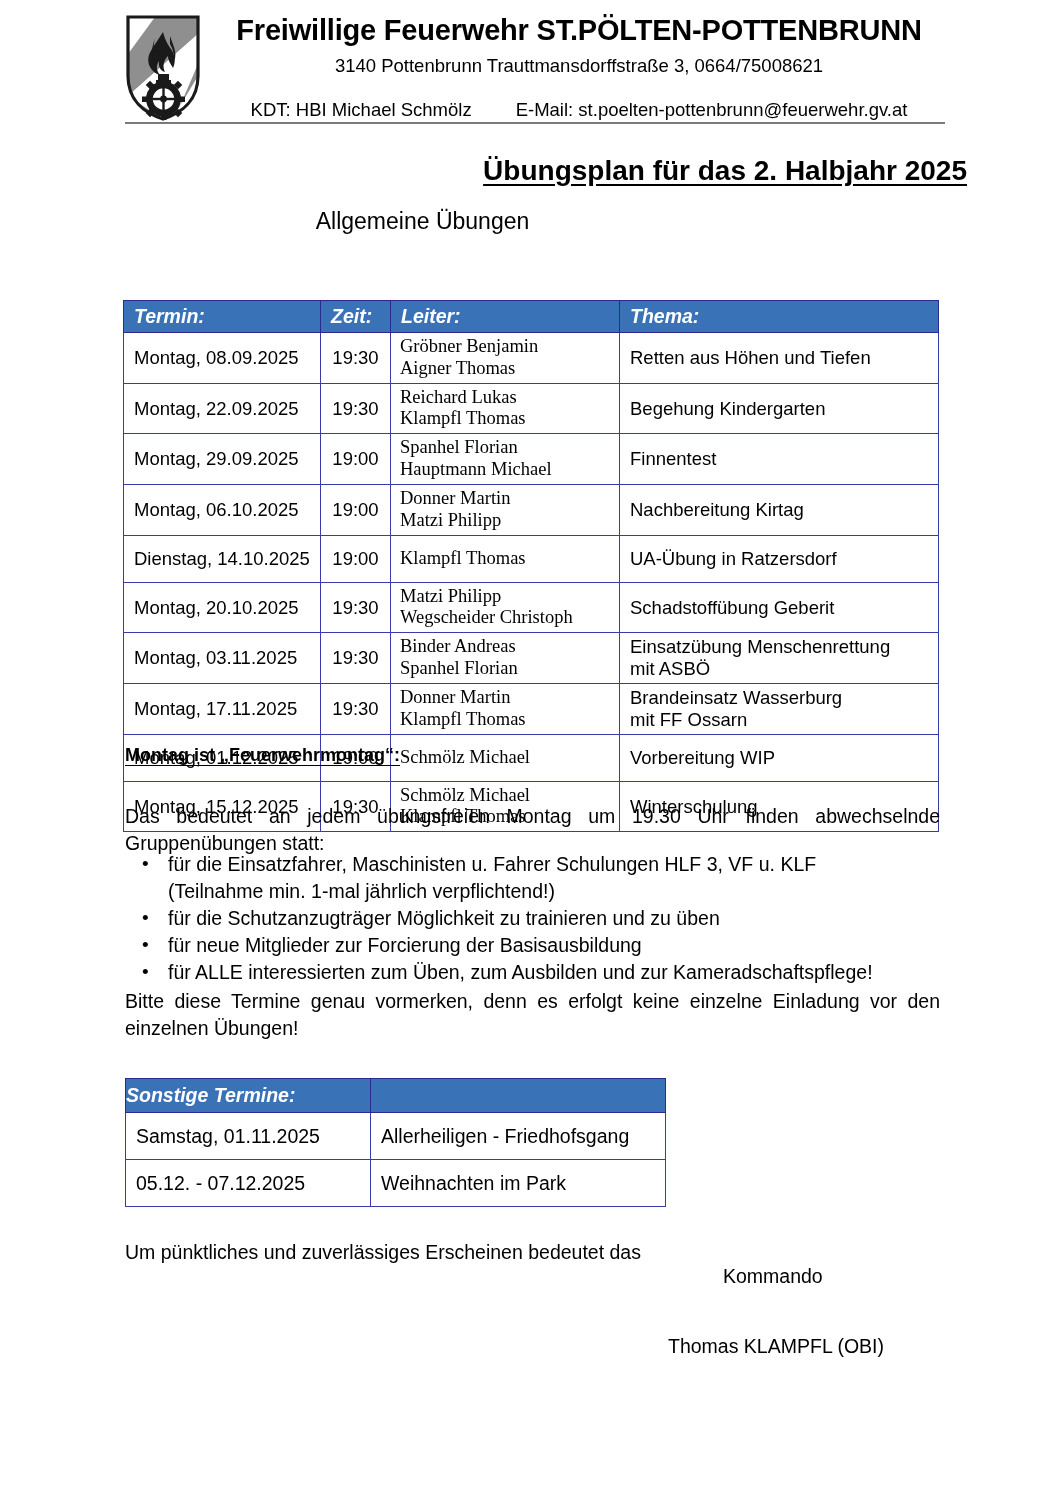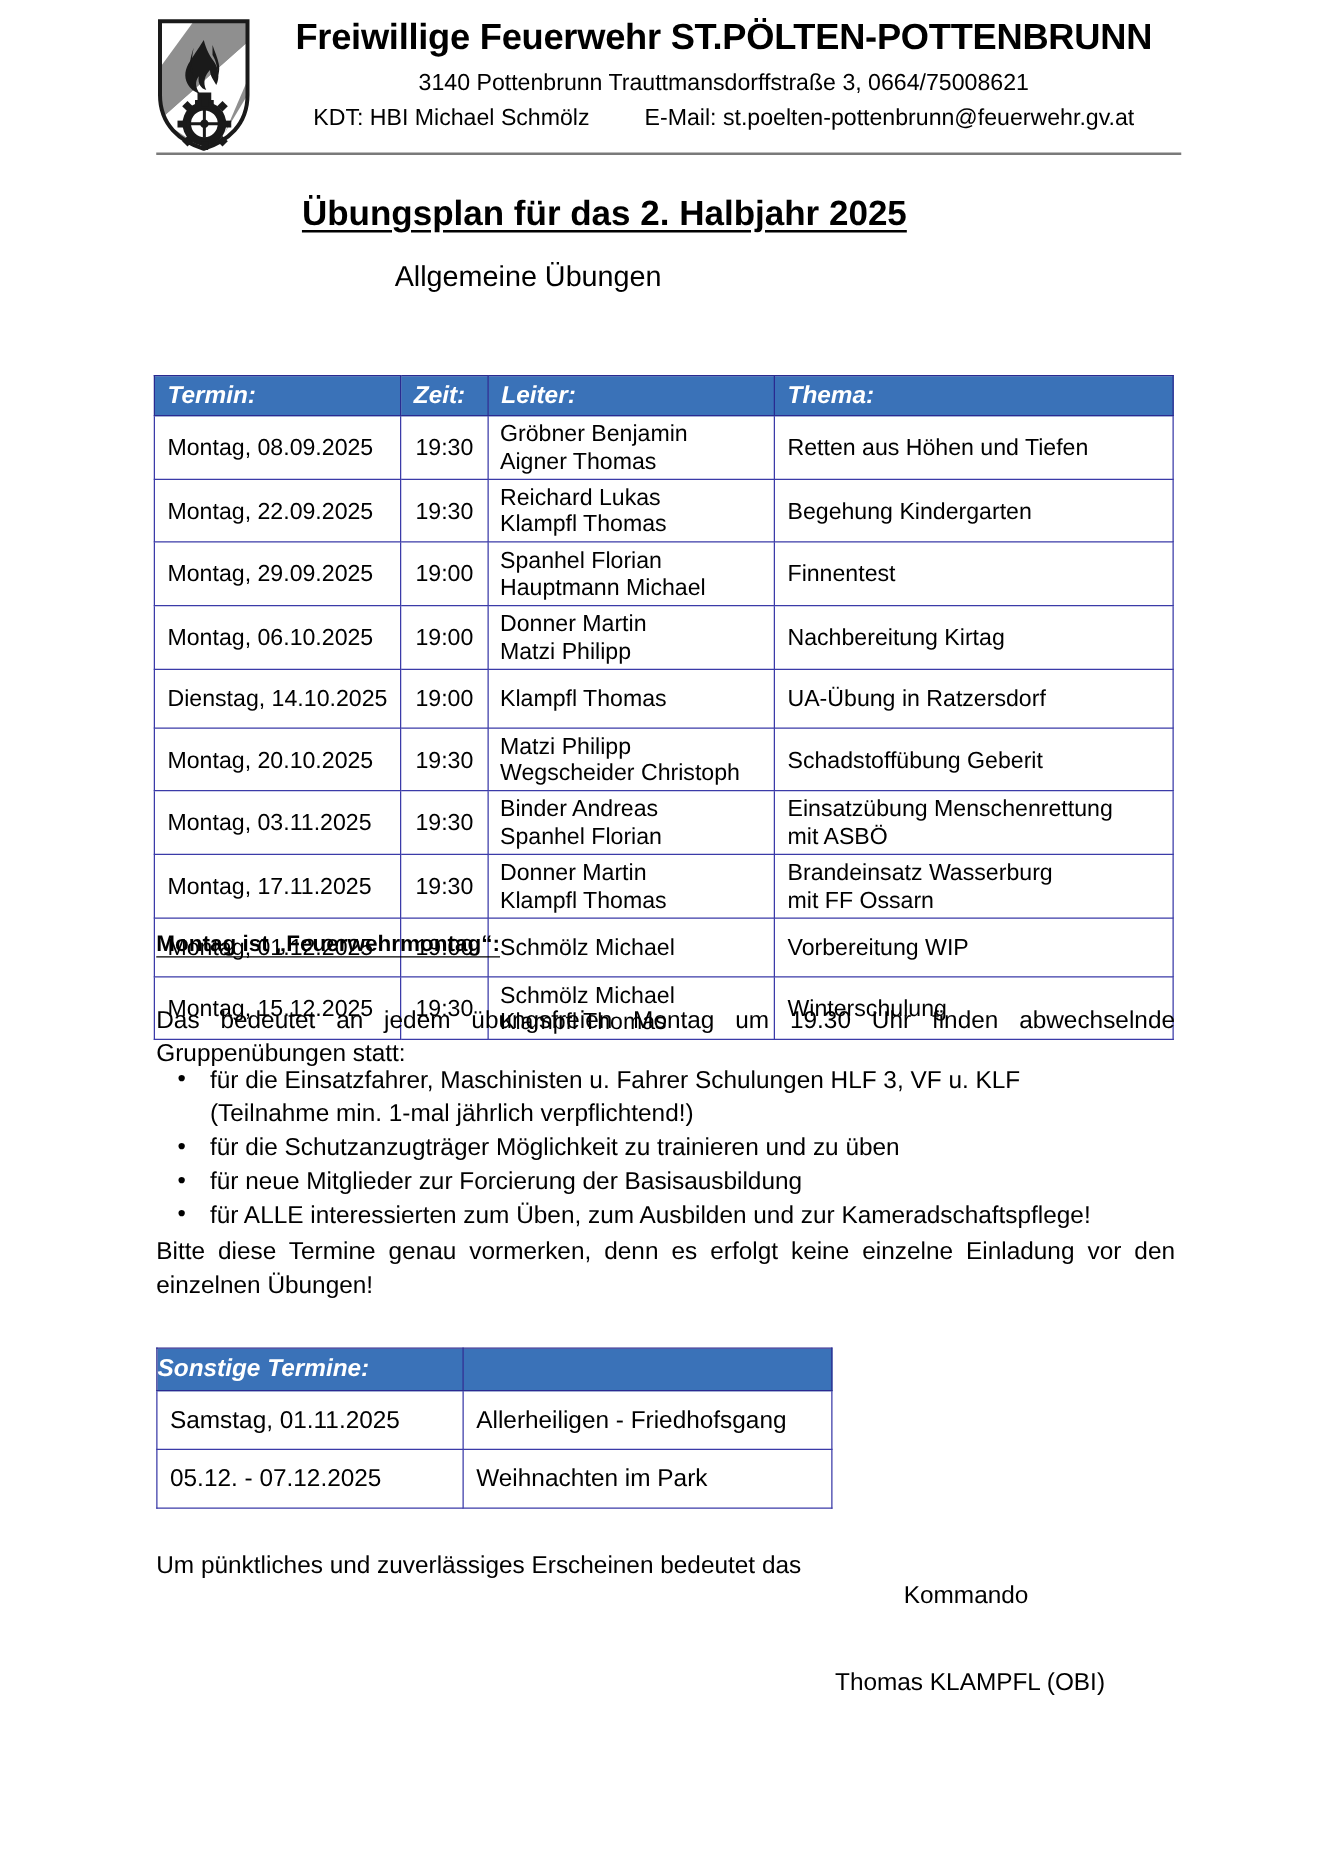--- a/index.html
+++ b/index.html
@@ -57,40 +57,40 @@
   .org-addr {
     font-size: 18.5px;
     line-height: 1.45;
     margin-top: 4px;
     white-space: nowrap;
   }
   .org-line3 {
     font-size: 18.5px;
     line-height: 1.45;
     white-space: nowrap;
-    margin-top: 1px;
+    margin-top: 17px;
   }
   .org-line3 .kdt { margin-right: 44px; }
 
   .rule {
     position: absolute;
     left: 125px;
     top: 122px;
     width: 820px;
     height: 2px;
     background: #7a7a7a;
   }
 
   
   .doc-title {
     position: absolute;
     left: 0;
     top: 155px;
     width: 967px;
-    text-align: center;
+    text-align: right;
     font-size: 28px;
     font-weight: bold;
     text-decoration: underline;
     text-underline-offset: 4px;
   }
   .doc-subtitle {
     position: absolute;
     left: 0;
     top: 208px;
     width: 845px;
@@ -130,21 +130,21 @@
     border-color: #2a2a90;
   }
   .main-table tbody td {
     font-size: 18.5px;
     line-height: 1.18;
     height: 40px;
     padding: 3px 0 3px 0;
   }
   .cell-termin { padding-left: 10px !important; }
   .cell-zeit   { text-align: center; }
-  .cell-leiter { padding-left: 9px !important; }
+  .cell-leiter { padding-left: 9px !important; font-family: Liberation Serif, serif; }
   .cell-thema  { padding-left: 10px !important; }
   .nm { display:block; white-space: nowrap; }
 
   
   .fm-heading {
     position: absolute;
     left: 125px;
     top: 745px;
     font-size: 18px;
     font-weight: bold;

